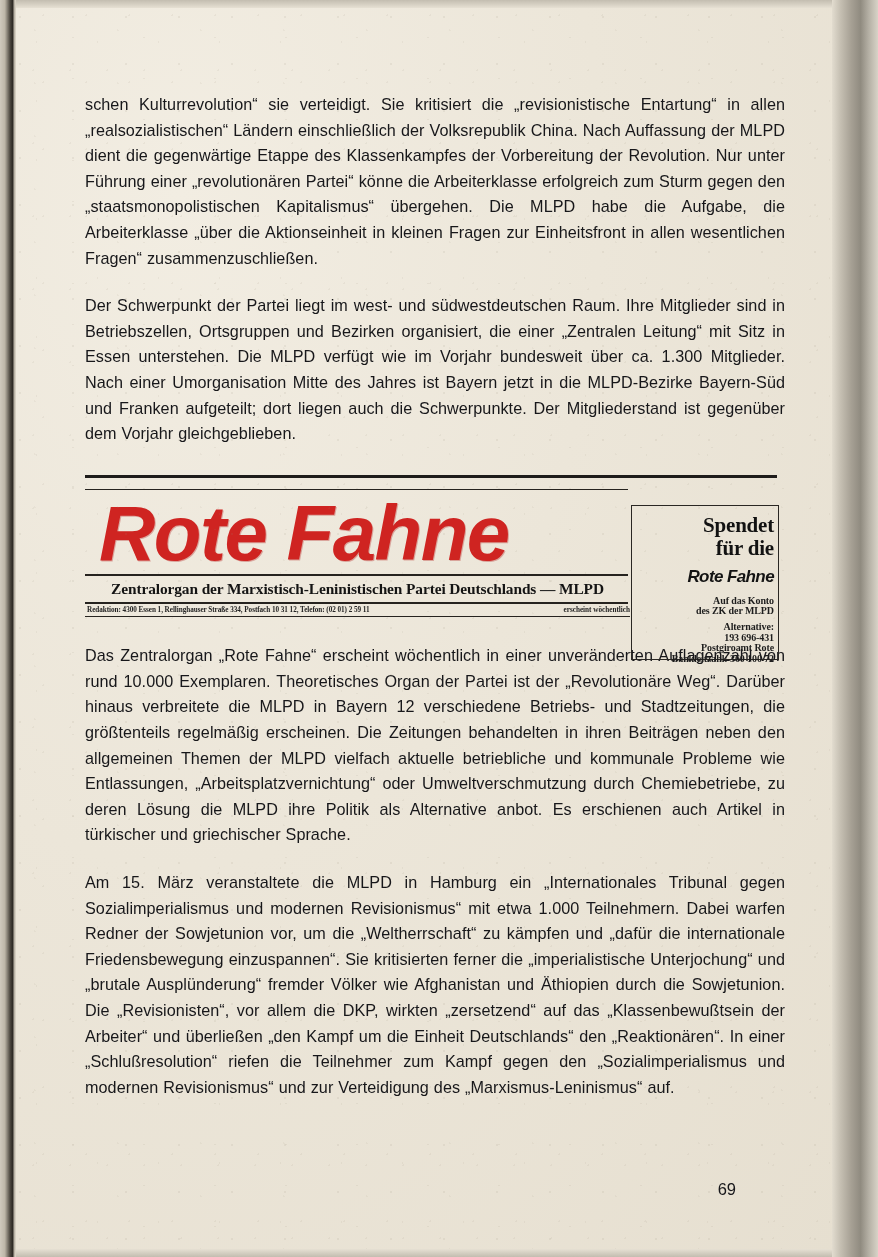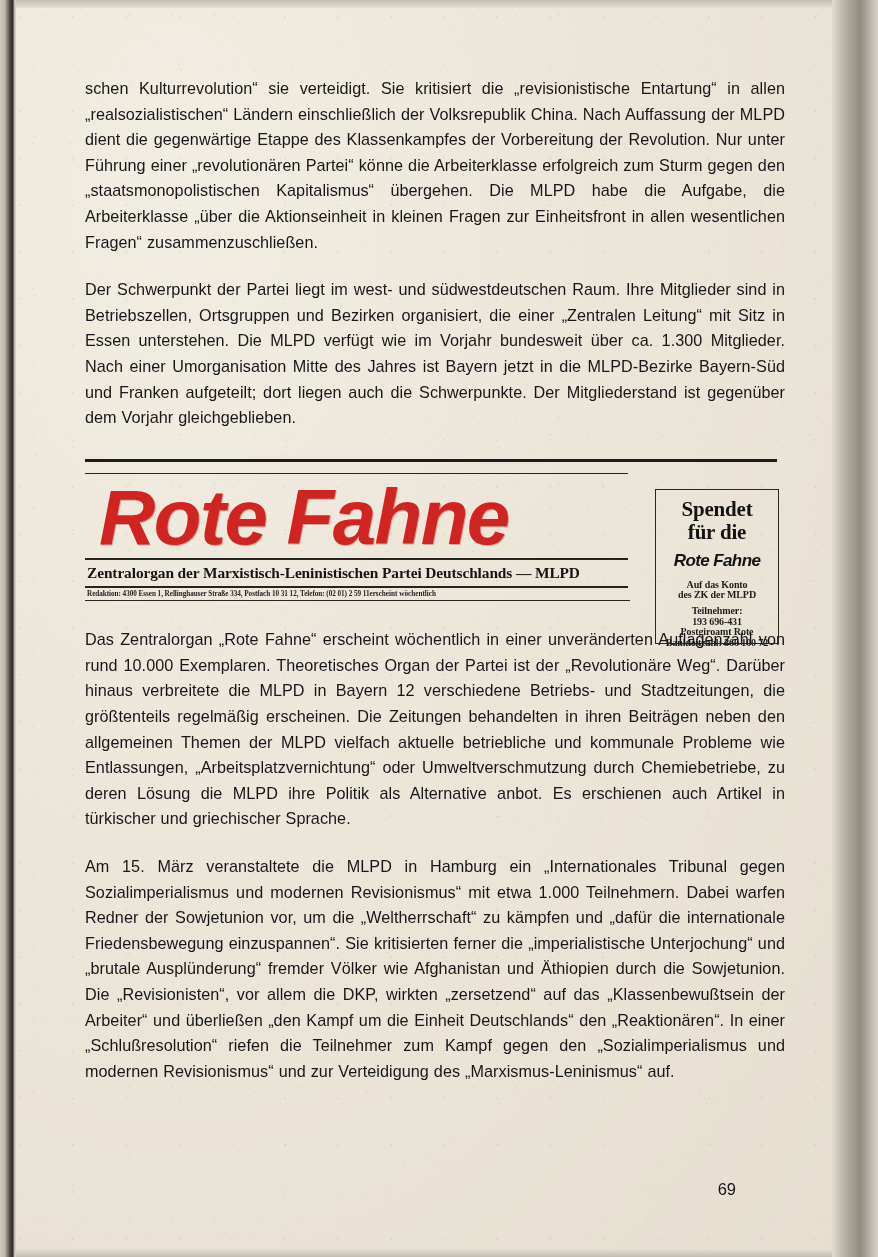--- a/index.html
+++ b/index.html
@@ -71,21 +71,21 @@
     position: absolute;
     left: 14px; right: 38px; bottom: 0;
     height: 8px;
     background: linear-gradient(to top, #c3bdb0 0%, #e6e0d3 100%);
   }
 
   
   .content {
     position: absolute;
     left: 71px;
-    top: 70px;
+    top: 86px;
     width: 700px;
   }
 
   p.body {
     margin: 0 0 22px 0;
     font-size: 16.2px;
     line-height: 25.6px;
     color: #17171a;
     text-align: justify;
     hyphens: none;
@@ -178,25 +178,27 @@
   }
 
   .mast-subtitle {
     font-family: "Liberation Serif", serif;
     font-weight: bold;
     font-size: 15.4px;
     color: #141414;
     padding: 4px 0 4px 2px;
     letter-spacing: -.1px;
     white-space: nowrap;
+    text-align: center;
   }
   .mast-rule2 { height: 2px; background: #26231f; width: 543px; }
 
   .mast-footer {
     display: flex;
+    justify-content: space-between;
     align-items: baseline;
     width: 543px;
     padding: 2px 0 2px 2px;
     border-bottom: 1.5px solid #26231f;
   }
   .mast-imprint {
     font-family: "Liberation Serif", serif;
     font-weight: bold;
     font-size: 7.2px;
     color: #232323;
@@ -209,26 +211,26 @@
     font-size: 7.2px;
     color: #232323;
     white-space: nowrap;
   }
 
   
   .donation {
     position: absolute;
     right: 6px;
     top: 16px;
-    width: 124px;
+    width: 148px;
     height: 155px;
     border: 1.4px solid #2a2723;
     box-sizing: border-box;
     padding: 8px 4px 4px 4px;
-    text-align: center;
+    text-align: right;
   }
   .don-head {
     font-family: "Liberation Serif", serif;
     font-weight: bold;
     font-size: 21px;
     line-height: 23px;
     color: #121212;
     letter-spacing: -.2px;
   }
   .don-logo {
@@ -289,21 +291,21 @@
           </div>
 
           <div class="donation">
             <div class="don-head">Spendet</div>
             <div class="don-head">für die</div>
             <div class="don-logo">Rote Fahne</div>
             <div class="don-small">
               <div>Auf das Konto</div>
               <div>des ZK der MLPD</div>
               <span class="gap"></span>
-              <div>Teilnehmer:</div>
+              <div>Alternative:</div>
               <div>193 696-431</div>
               <div>Postgiroamt Rote</div>
               <div>Bankleitzahl: 360 100 72</div>
             </div>
           </div>
         </div>
       </div>
 
       <p class="body">Das Zentralorgan „Rote Fahne“ erscheint wöchentlich in einer unveränderten Auflagenzahl von rund 10.000 Exemplaren. Theoretisches Organ der Partei ist der „Revolutionäre Weg“. Darüber hinaus verbreitete die MLPD in Bayern 12 verschiedene Betriebs- und Stadtzeitungen, die größtenteils regelmäßig erscheinen. Die Zeitungen behandelten in ihren Beiträgen neben den allgemeinen Themen der MLPD vielfach aktuelle betriebliche und kommunale Probleme wie Entlassungen, „Arbeitsplatzvernichtung“ oder Umweltverschmutzung durch Chemiebetriebe, zu deren Lösung die MLPD ihre Politik als Alternative anbot. Es erschienen auch Artikel in türkischer und griechischer Sprache.</p>
       <p class="body">Am 15. März veranstaltete die MLPD in Hamburg ein „Internationales Tribunal gegen Sozialimperialismus und modernen Revisionismus“ mit etwa 1.000 Teilnehmern. Dabei warfen Redner der Sowjetunion vor, um die „Weltherrschaft“ zu kämpfen und „dafür die internationale Friedensbewegung einzuspannen“. Sie kritisierten ferner die „imperialistische Unterjochung“ und „brutale Ausplünderung“ fremder Völker wie Afghanistan und Äthiopien durch die Sowjetunion. Die „Revisionisten“, vor allem die DKP, wirkten „zersetzend“ auf das „Klassenbewußtsein der Arbeiter“ und überließen „den Kampf um die Einheit Deutschlands“ den „Reaktionären“. In einer „Schlußresolution“ riefen die Teilnehmer zum Kampf gegen den „Sozialimperialismus und modernen Revisionismus“ und zur Verteidigung des „Marxismus-Leninismus“ auf.</p>

